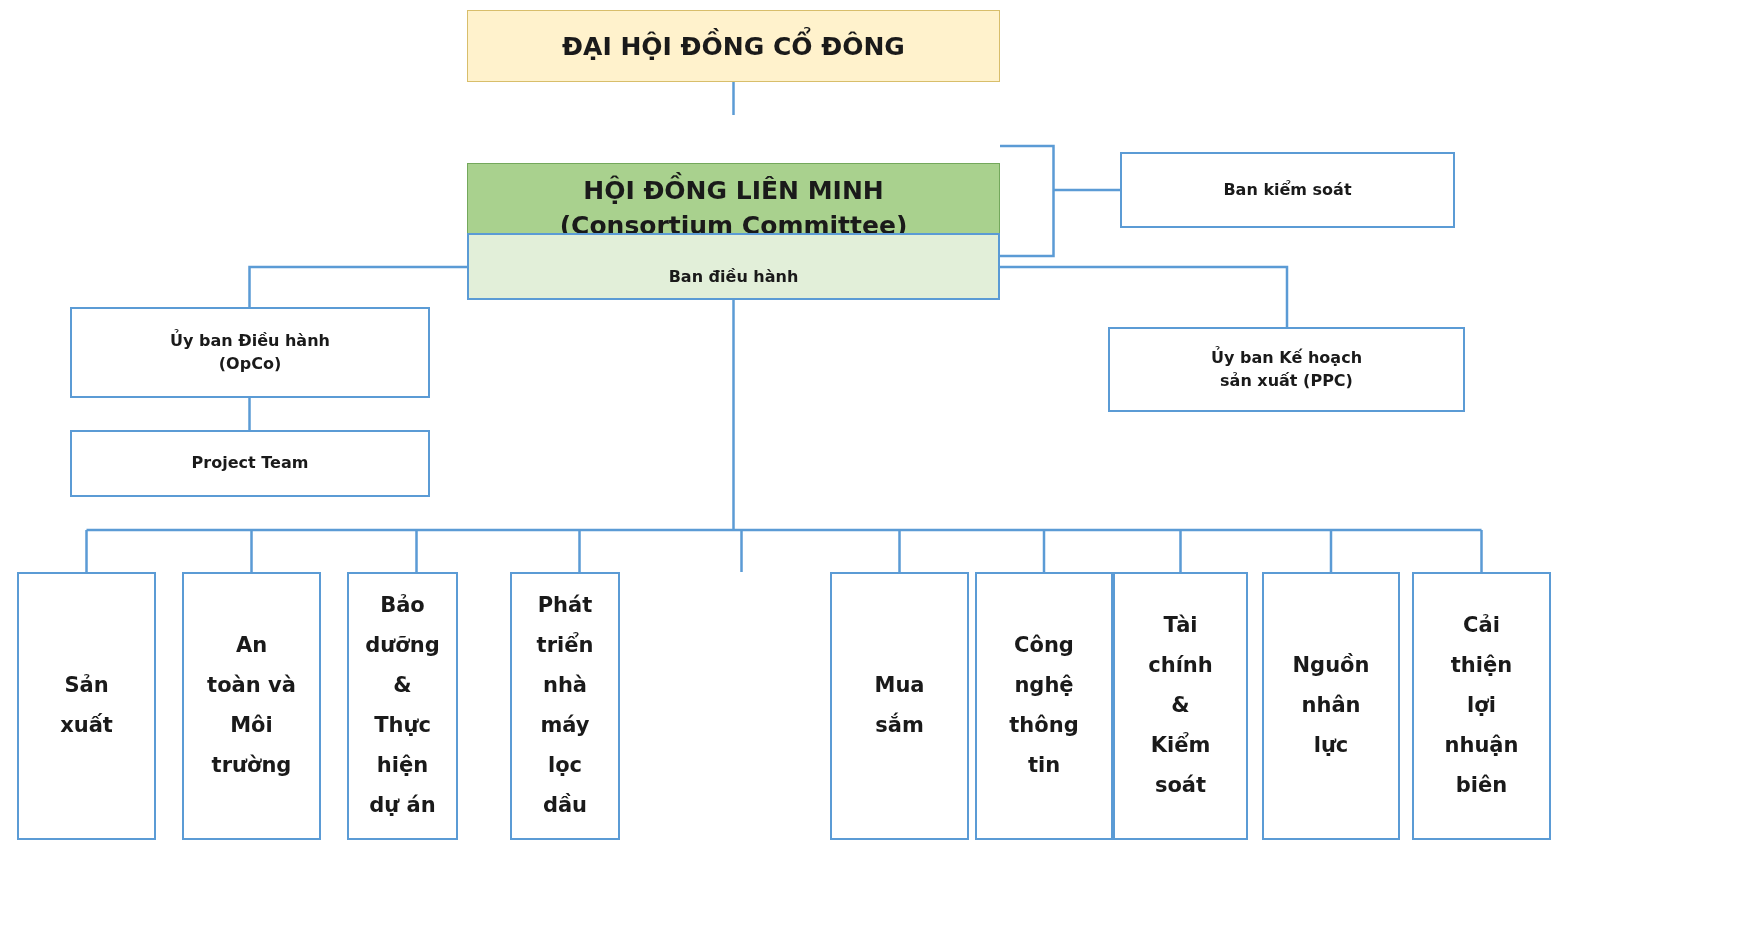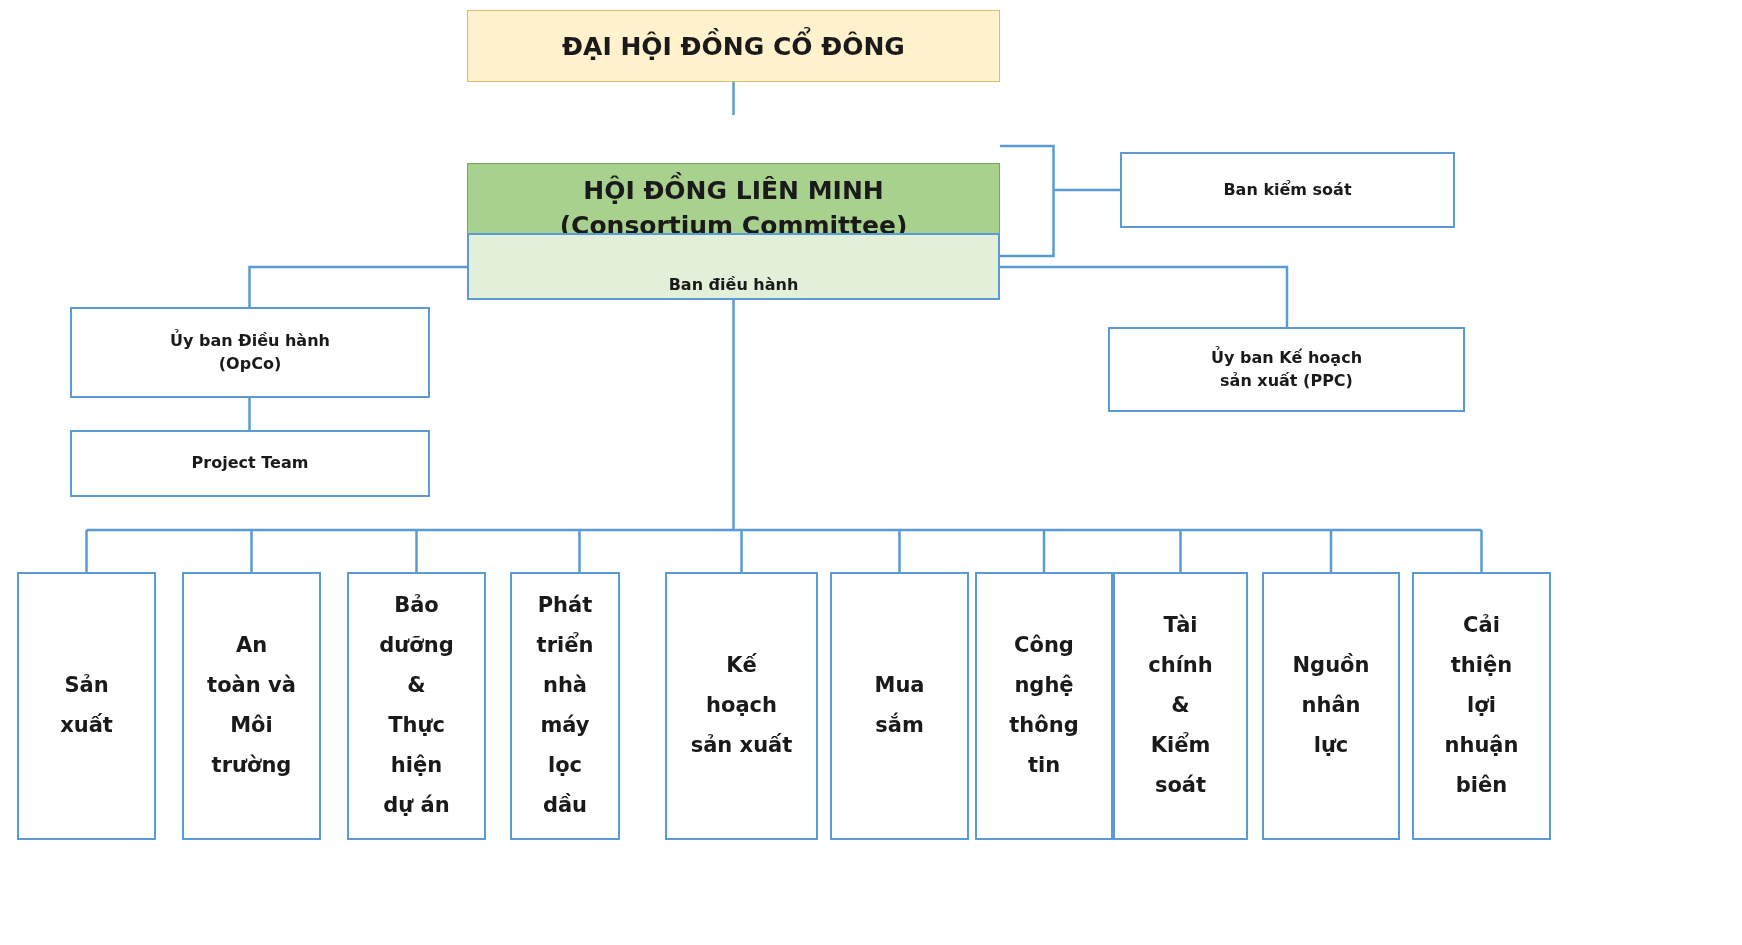--- a/index.html
+++ b/index.html
@@ -23,21 +23,21 @@
   }
 
   .box {
     position: absolute;
     display: flex;
     align-items: center;
     justify-content: center;
     text-align: center;
     background: #ffffff;
     border: 2px solid var(--line, #5B9BD5);
-    padding: 2px 6px;
+    padding: 10px 6px;
   }
 
   .lbl {
     white-space: pre-line;
     font-weight: 700;
     color: var(--text, #1a1a1a);
     font-size: 16px;
     line-height: 1.4;
   }
 
@@ -103,43 +103,38 @@
 xuất</span>
   </div>
 
   <div class="box box--dept" style="left:182px;top:572px;width:139px;height:268px">
     <span class="lbl">An
 toàn và
 Môi
 trường</span>
   </div>
 
-  <div class="box box--dept" style="left:347px;top:572px;width:139px;height:268px">
+  <div class="box box--dept" style="left:347px;top:572px;width:111px;height:268px">
     <span class="lbl">Bảo
 dưỡng
 &amp;
 Thực
 hiện
 dự án</span>
   </div>
 
   <div class="box box--dept" style="left:510px;top:572px;width:110px;height:268px">
     <span class="lbl">Phát
 triển
 nhà
 máy
 lọc
 dầu</span>
   </div>
 
-  <div class="box box--dept" style="left:665px;top:572px;width:153px;height:268px">
-    <span class="lbl">Kế
-hoạch
-sản xuất</span>
-  </div>
 
   <div class="box box--dept" style="left:830px;top:572px;width:139px;height:268px">
     <span class="lbl">Mua
 sắm</span>
   </div>
 
   <div class="box box--dept" style="left:975px;top:572px;width:138px;height:268px">
     <span class="lbl">Công
 nghệ
 thông

